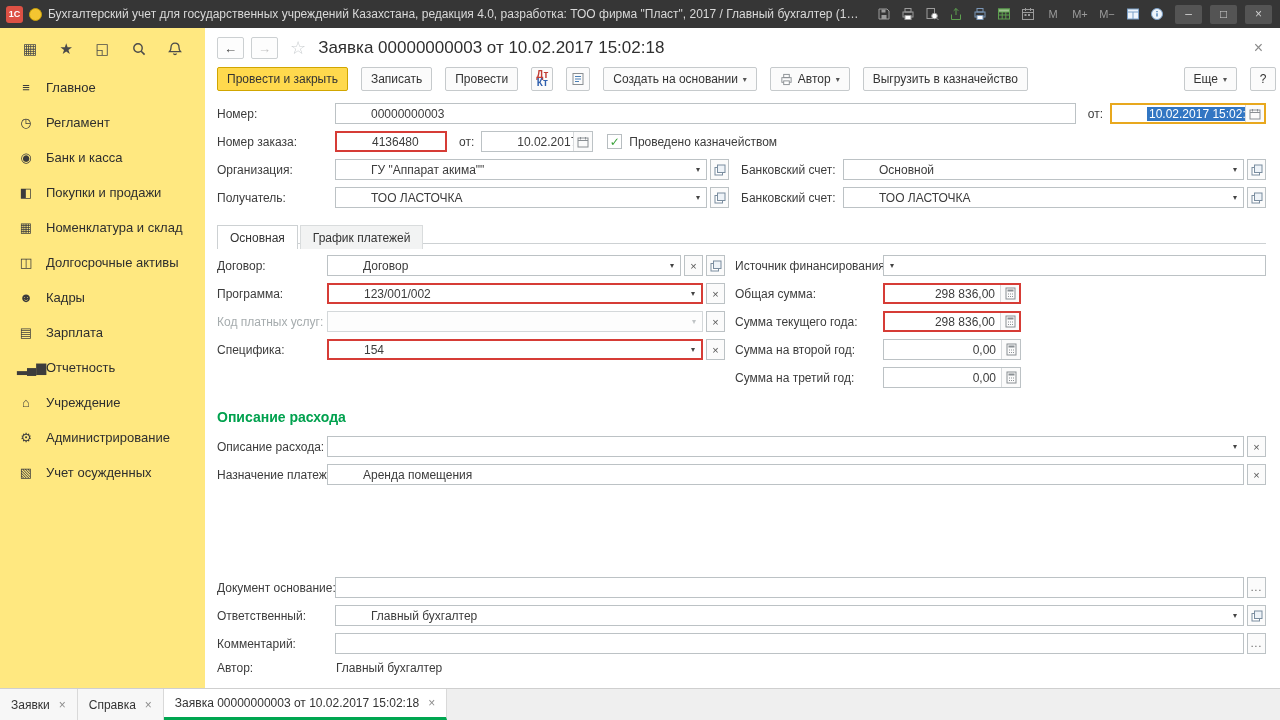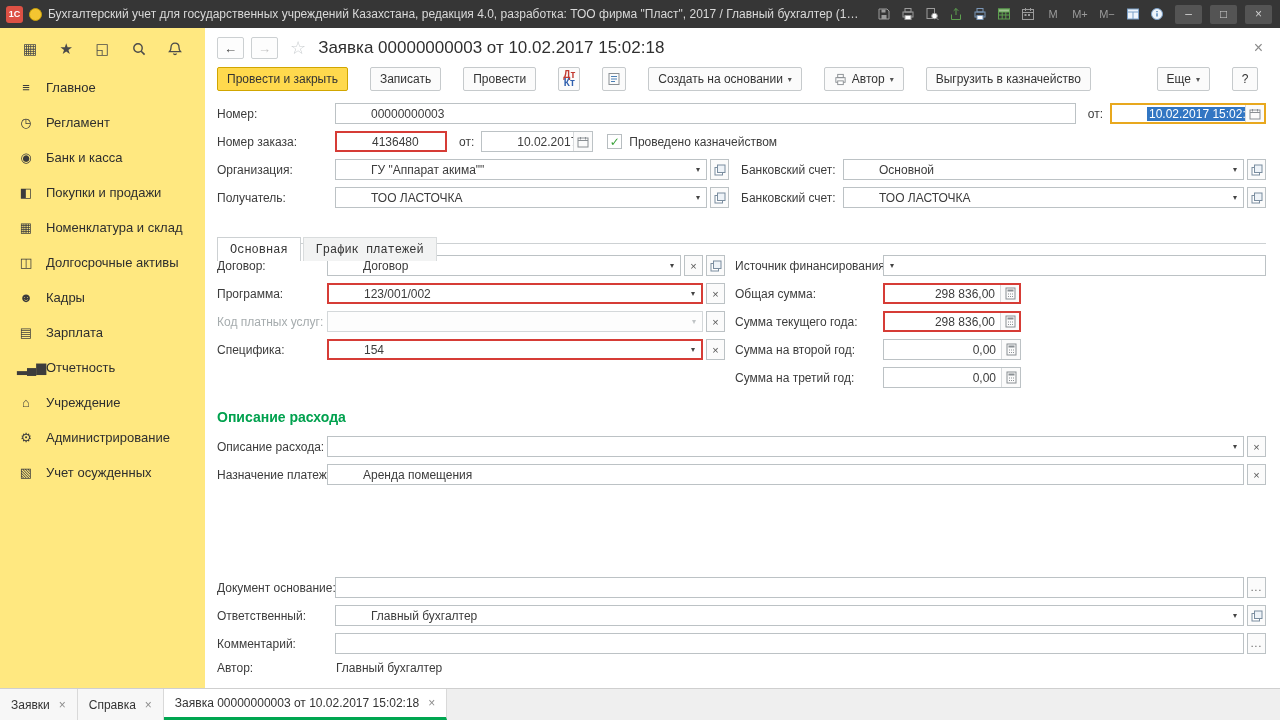--- a/index.html
+++ b/index.html
@@ -27,21 +27,21 @@
   .main { flex:1; min-width:0; display:flex; flex-direction:column; background:#fff; }
 
   
   .doc-header { display:flex; align-items:center; gap:7px; padding:9px 14px 5px 12px; }
   .navbtn { width:27px; height:22px; border:1px solid #ccd0d2; background:#fdfdfd; border-radius:2px; font-size:13px; color:#3e3e3e; display:flex; align-items:center; justify-content:center; cursor:pointer; }
   .navbtn.disabled { color:#c3c3c3; }
   .fav { font-size:18px; color:#c9cdd0; margin:0 5px; cursor:pointer; }
   .doc-title { font-size:17px; color:#2f2f2f; flex:1; white-space:nowrap; overflow:hidden; }
   .doc-close { font-size:16px; color:#8a8a8a; cursor:pointer; padding:0 3px; }
 
-  .doc-toolbar { display:flex; align-items:center; gap:22px; padding:3px 22px 10px 12px; }
+  .doc-toolbar { display:flex; align-items:center; gap:13px; padding:3px 4px 10px 12px; }
   .btn { display:inline-flex; align-items:center; gap:5px; border:1px solid #c6cacc; background:#fbfbfb; border-radius:2px; padding:0 9px; height:24px; font-size:12px; color:#333; cursor:pointer; white-space:nowrap; }
   .btn.primary { background:#ffd94d; border-color:#d1a600; }
   .btn .arr { font-size:8px; color:#555; }
   .btn.iconb { padding:0 4px; }
   .dtkt { display:flex; flex-direction:column; line-height:8px; font-size:10px; font-weight:bold;text-align:center; }
   .dtkt .dt { color:#c23b32; } .dtkt .kt { color:#2f5fae; }
   .tspace { flex:1; }
   .btn.help { width:26px; justify-content:center; padding:0; }
 
   
@@ -65,21 +65,21 @@
   .sbtn.dots { font-size:10px; letter-spacing:1px; }
   .cb { width:15px; height:15px; border:1px solid #b7bdc0; background:#fff; display:flex; align-items:center; justify-content:center; margin-left:14px; color:#3aa23a; font-size:12px; font-weight:bold; cursor:pointer; }
   .cb-label { margin-left:7px; white-space:nowrap; }
   .w112 { width:112px; min-width:112px; flex:none; }
   .w372 { width:372px; min-width:372px; flex:none; }
   .w156 { width:156px; min-width:156px; flex:none; }
   .blabel { width:102px; min-width:102px; margin-left:12px; white-space:nowrap; }
 
   
   .tabstrip { display:flex; margin:4px 14px 0 12px; border-bottom:1px solid #cdd1d3; gap:2px; }
-  .tab { padding:5px 12px 4px; font-size:12px; color:#333; background:#f2f3f3; border:1px solid #d9dcdd; border-bottom:none; position:relative; top:18px; cursor:pointer; white-space:nowrap;font-family:Liberation Mono, monospace; }
+  .tab { padding:5px 12px 4px; font-size:12px; color:#333; background:#f2f3f3; border:1px solid #d9dcdd; border-bottom:none; position:relative; top:6px; cursor:pointer; white-space:nowrap; }
   .tab.active { background:#fff; border-color:#cdd1d3; }
 
   .tab-panel { padding:11px 14px 0 12px; font-size:12px; color:#3c3c3c; }
   .cols { display:flex; }
   .col-l { width:508px; min-width:508px; }
   .col-r { flex:1; min-width:0; margin-left:10px; }
   .plabel { width:110px; min-width:110px; white-space:nowrap; }
   .rlabel { width:148px; min-width:148px; white-space:nowrap; }
   .sumf { width:138px; min-width:138px; flex:none;padding-left:11px; }
   .sect { color:#00a14e; font-size:14px; font-weight:bold; margin:14px 0 11px; }

